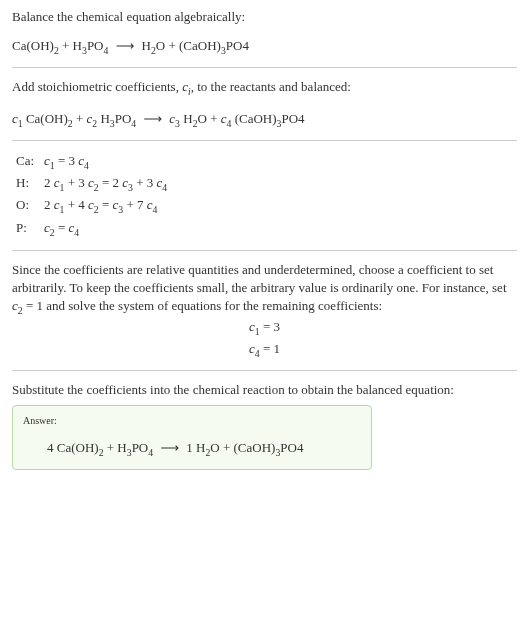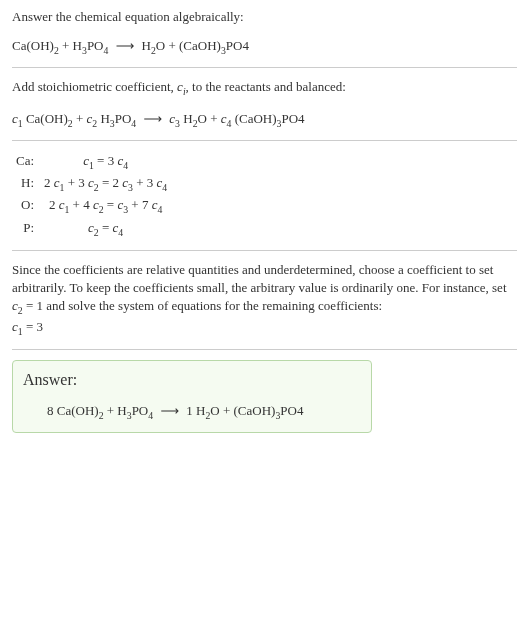--- a/index.html
+++ b/index.html
@@ -5,44 +5,44 @@
     * { margin: 0; padding: 0; box-sizing: border-box; }
     body { font-family: Georgia, 'Times New Roman', serif; background: #fff; color: #333; width: 529px; padding: 8px 12px; font-size: 13px; line-height: 1.4; }
     .section { margin-bottom: 8px; }
     .hr { border: none; border-top: 1px solid #ccc; margin: 10px 0; }
     .eq-line { font-family: Georgia, serif; margin-top: 11px; margin-bottom: 2px; }
     .sub { font-size: 0.75em; vertical-align: sub; }
     .ital { font-style: italic; }
     .arrow { padding: 0 4px; }
     .atom-table { display: table; margin-top: 4px; }
     .atom-row { display: table-row; }
-    .atom-cell { display: table-cell; padding: 1px 6px 1px 4px; text-align: right; }
-    .atom-cell.eq { text-align: center; }
-    .coeff-line { margin: 1px 0; }
+    .atom-cell { display: table-cell; padding: 1px 6px 1px 4px; }
+    .atom-cell.eq { text-align: left; }
+    .coeff-line { margin: 1px 8px; text-align: center; }
     .answer-box { border: 1px solid #b8d8a8; background: #f5fbf1; border-radius: 4px; padding: 8px 10px; margin-top: 6px; width: fit-content; min-width: 360px; }
-    .answer-label { font-size: 16px; color: #333; margin-bottom: 6px; }
+    .answer-label { font-size: 10px; color: #333; margin-bottom: 6px; }
     .answer-eq { padding-left: 24px; }
   </style>
 </head>
 <body>
 
 <div class="section">
-  <div>Answer the chemical equation algebraically:</div>
+  <div>Balance the chemical equation algebraically:</div>
   <div class="eq-line">
     <span>Ca(OH)</span><span class="sub">2</span><span> + H</span><span class="sub">3</span><span>PO</span><span class="sub">4</span>
     <span class="arrow">⟶</span>
     <span>H</span><span class="sub">2</span><span>O + (CaOH)</span><span class="sub">3</span><span>PO4</span>
   </div>
 </div>
 
 <hr class="hr">
 
 <div class="section">
   <div>
-    <span>Add stoichiometric coefficient, </span><span class="ital">c</span><span class="sub ital">i</span><span>, to the reactants and balanced:</span>
+    <span>Add stoichiometric coefficients, </span><span class="ital">c</span><span class="sub ital">i</span><span>, to the reactants and balanced:</span>
   </div>
   <div class="eq-line">
     <span class="ital">c</span><span class="sub">1</span><span> Ca(OH)</span><span class="sub">2</span><span> + </span><span class="ital">c</span><span class="sub">2</span><span> H</span><span class="sub">3</span><span>PO</span><span class="sub">4</span>
     <span class="arrow">⟶</span>
     <span class="ital">c</span><span class="sub">3</span><span> H</span><span class="sub">2</span><span>O + </span><span class="ital">c</span><span class="sub">4</span><span> (CaOH)</span><span class="sub">3</span><span>PO4</span>
   </div>
 </div>
 
 <hr class="hr">
 
@@ -67,26 +67,28 @@
   </div>
 </div>
 
 <hr class="hr">
 
 <div class="section">
   <div>
     <span>Since the coefficients are relative quantities and underdetermined, choose a coefficient to set arbitrarily. To keep the coefficients small, the arbitrary value is ordinarily one. For instance, set </span><span class="ital">c</span><span class="sub">2</span><span> = 1 and solve the system of equations for the remaining coefficients:</span>
   </div>
   <div class="coeff-line"><span class="ital">c</span><span class="sub">1</span><span> = 3</span></div>
+  <div class="coeff-line"><span class="ital">c</span><span class="sub">4</span><span> = 1</span></div>
 </div>
 
 <hr class="hr">
 
 <div class="section">
+  <div>Substitute the coefficients into the chemical reaction to obtain the balanced equation:</div>
   <div class="answer-box">
     <div class="answer-label">Answer:</div>
     <div class="answer-eq eq-line">
-      <span>8 Ca(OH)</span><span class="sub">2</span><span> + H</span><span class="sub">3</span><span>PO</span><span class="sub">4</span>
+      <span>4 Ca(OH)</span><span class="sub">2</span><span> + H</span><span class="sub">3</span><span>PO</span><span class="sub">4</span>
       <span class="arrow">⟶</span>
       <span>1 H</span><span class="sub">2</span><span>O + (CaOH)</span><span class="sub">3</span><span>PO4</span>
     </div>
   </div>
 </div>
 
 </body></html>

